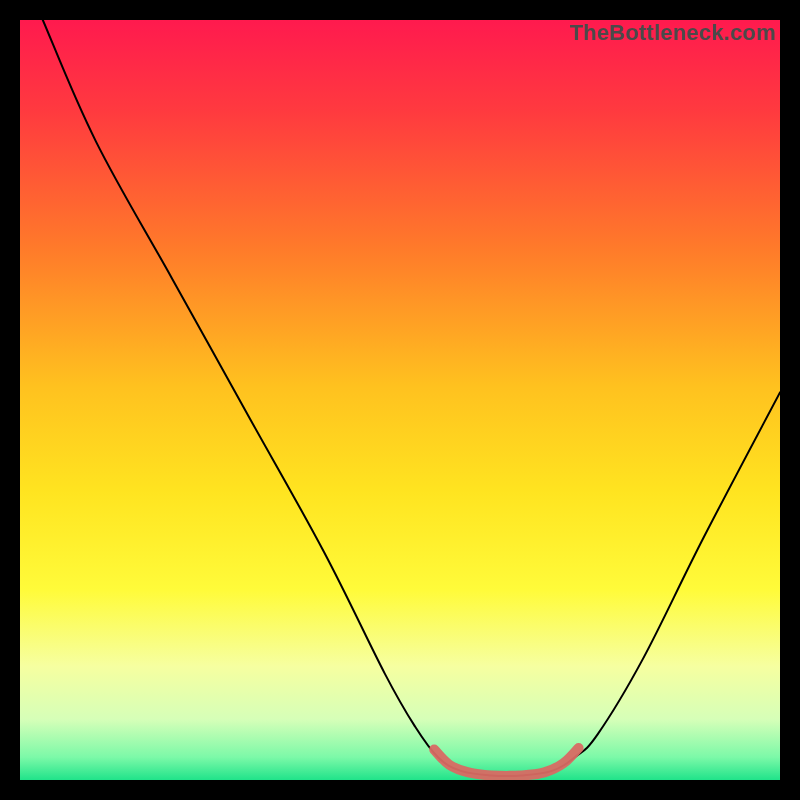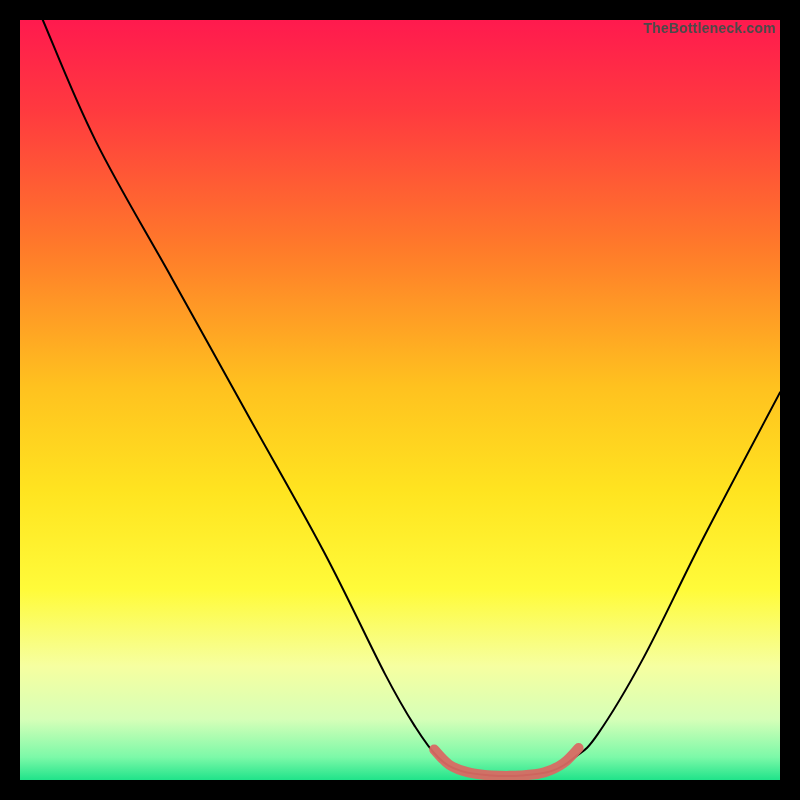--- a/index.html
+++ b/index.html
@@ -23,21 +23,21 @@
     position: absolute;
     left: 0;
     top: 0;
     width: 760px;
     height: 760px;
   }
   .watermark {
     position: absolute;
     top: 0px;
     right: 4px;
-    font-size: 14px;
+    font-size: 22px;
     font-weight: 600;
     color: #4a4a4a;
     letter-spacing: 0.2px;
     z-index: 10;
   }
   svg {
     display: block;
   }
 </style>
 </head>

